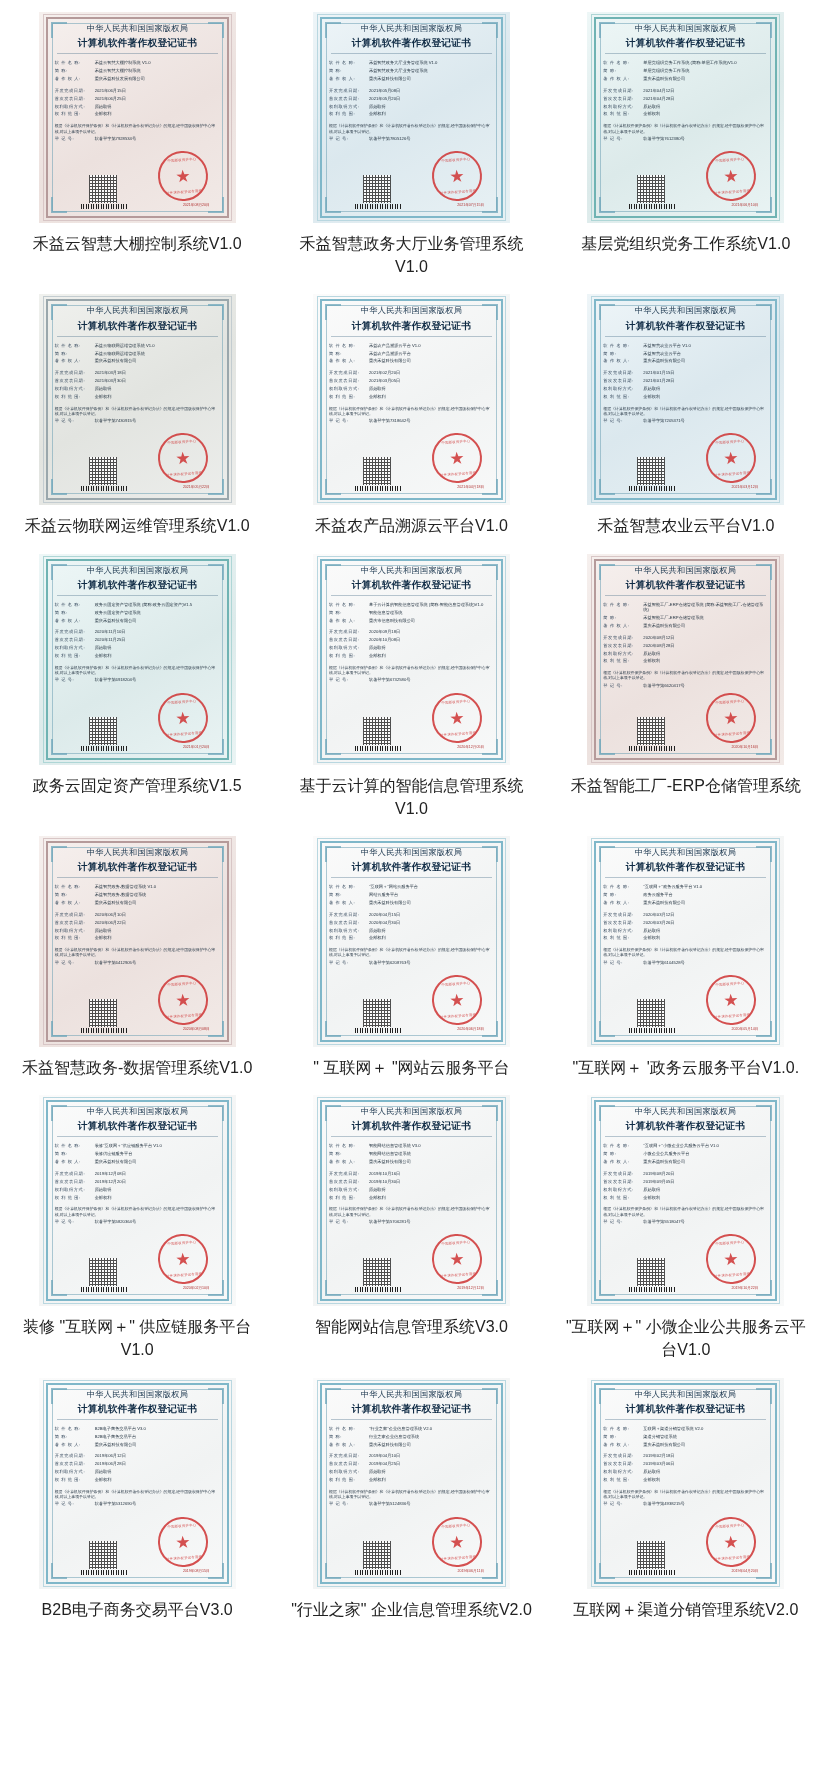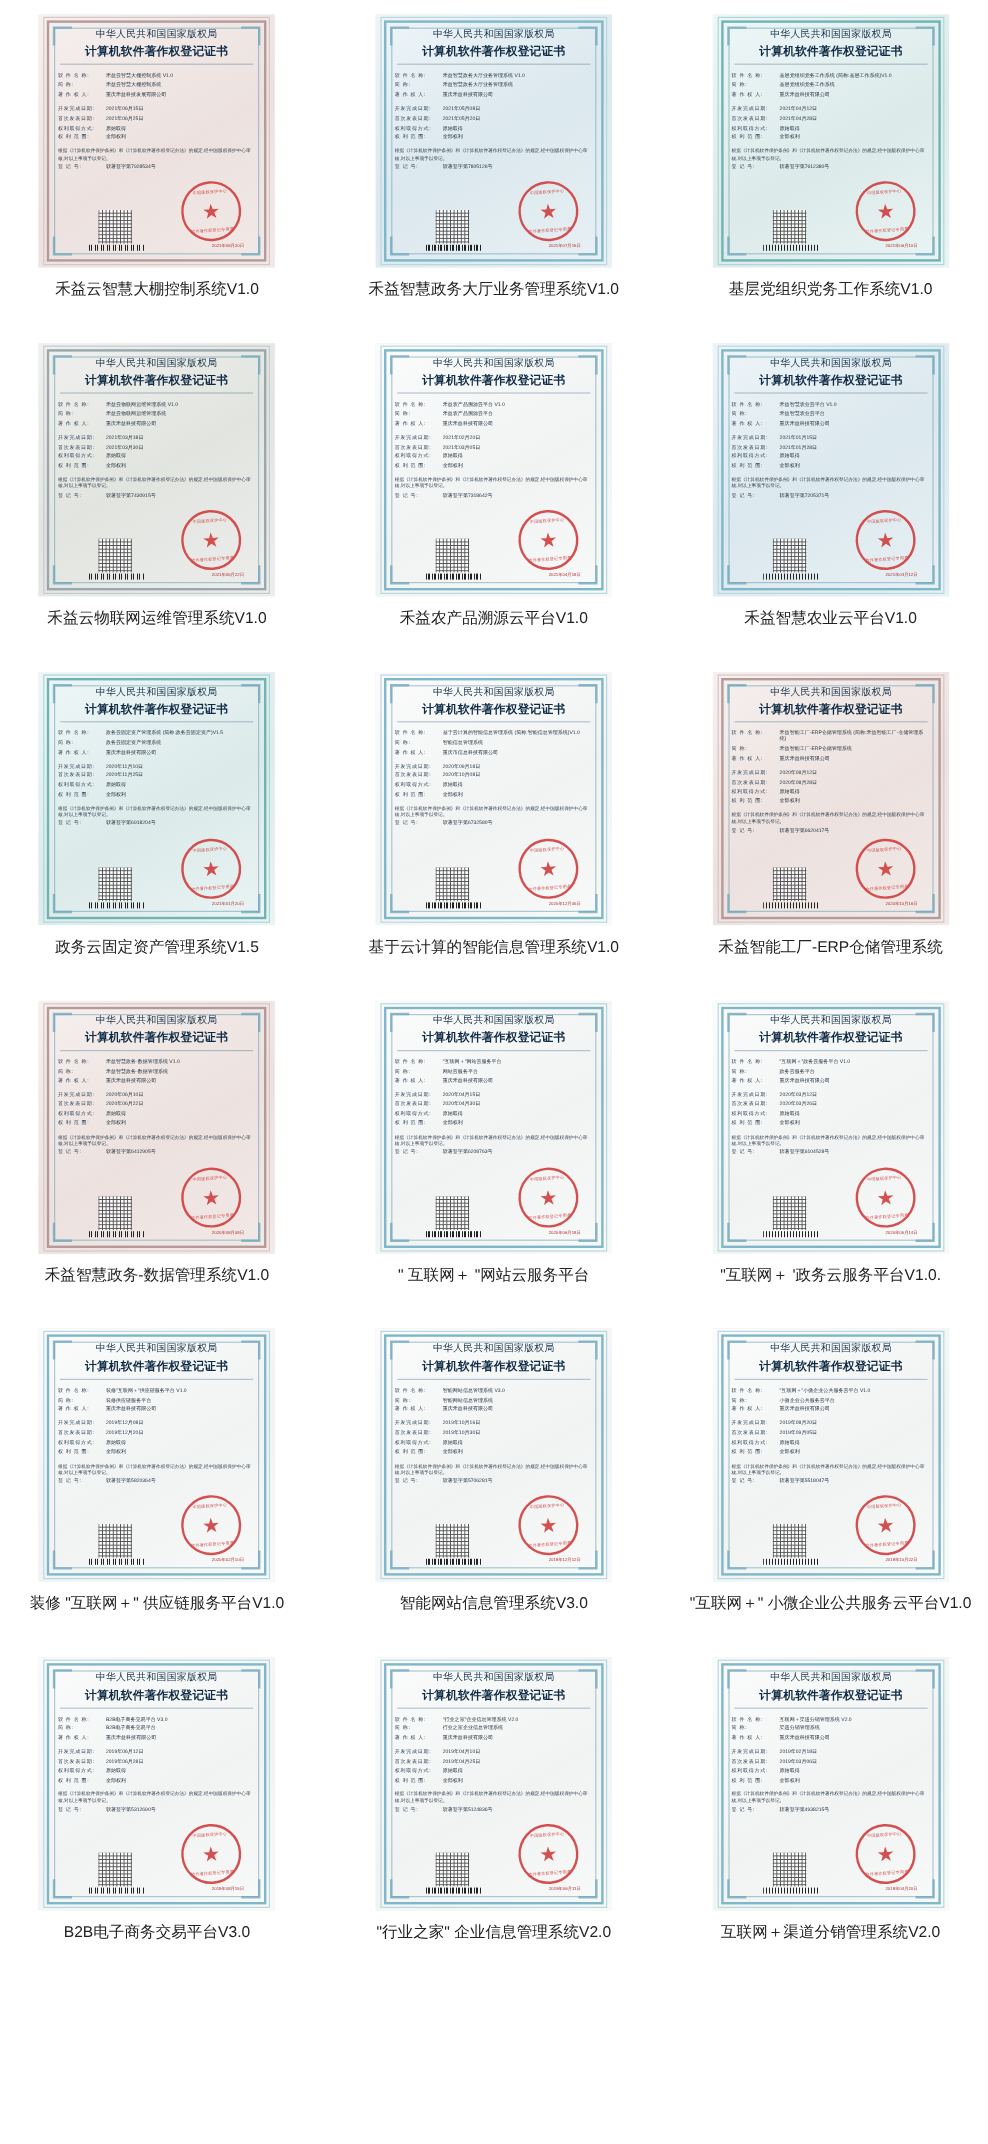--- a/index.html
+++ b/index.html
@@ -12,21 +12,20 @@
   body {
     width: 823px;
   }
   .gallery {
     width: 823px;
     display: grid;
     grid-template-columns: repeat(3, 1fr);
     column-gap: 0px;
     row-gap: 0px;
     padding: 6px 0 12px 0;
-    gap: 19px;
   }
   .cert-cell {
     display: flex;
     flex-direction: column;
     align-items: center;
     padding: 6px 8px 10px 8px;
   }
   .cert-thumb {
     width: 197px;
     height: 211px;
@@ -194,21 +193,21 @@
   .seal-date {
     position: absolute;
     right: 10px;
     bottom: 4px;
     font-size: 3.6px;
     color: #b03030;
   }
   .caption {
     width: 100%;
     text-align: center;
-    font-size: 13px;
+    font-size: 16px;
     color: #222222;
     line-height: 1.45;
     margin-top: 9px;
     padding: 0 2px;
   }
 </style>
 </head>
 <body>
 
 <div class="gallery" id="gallery">

